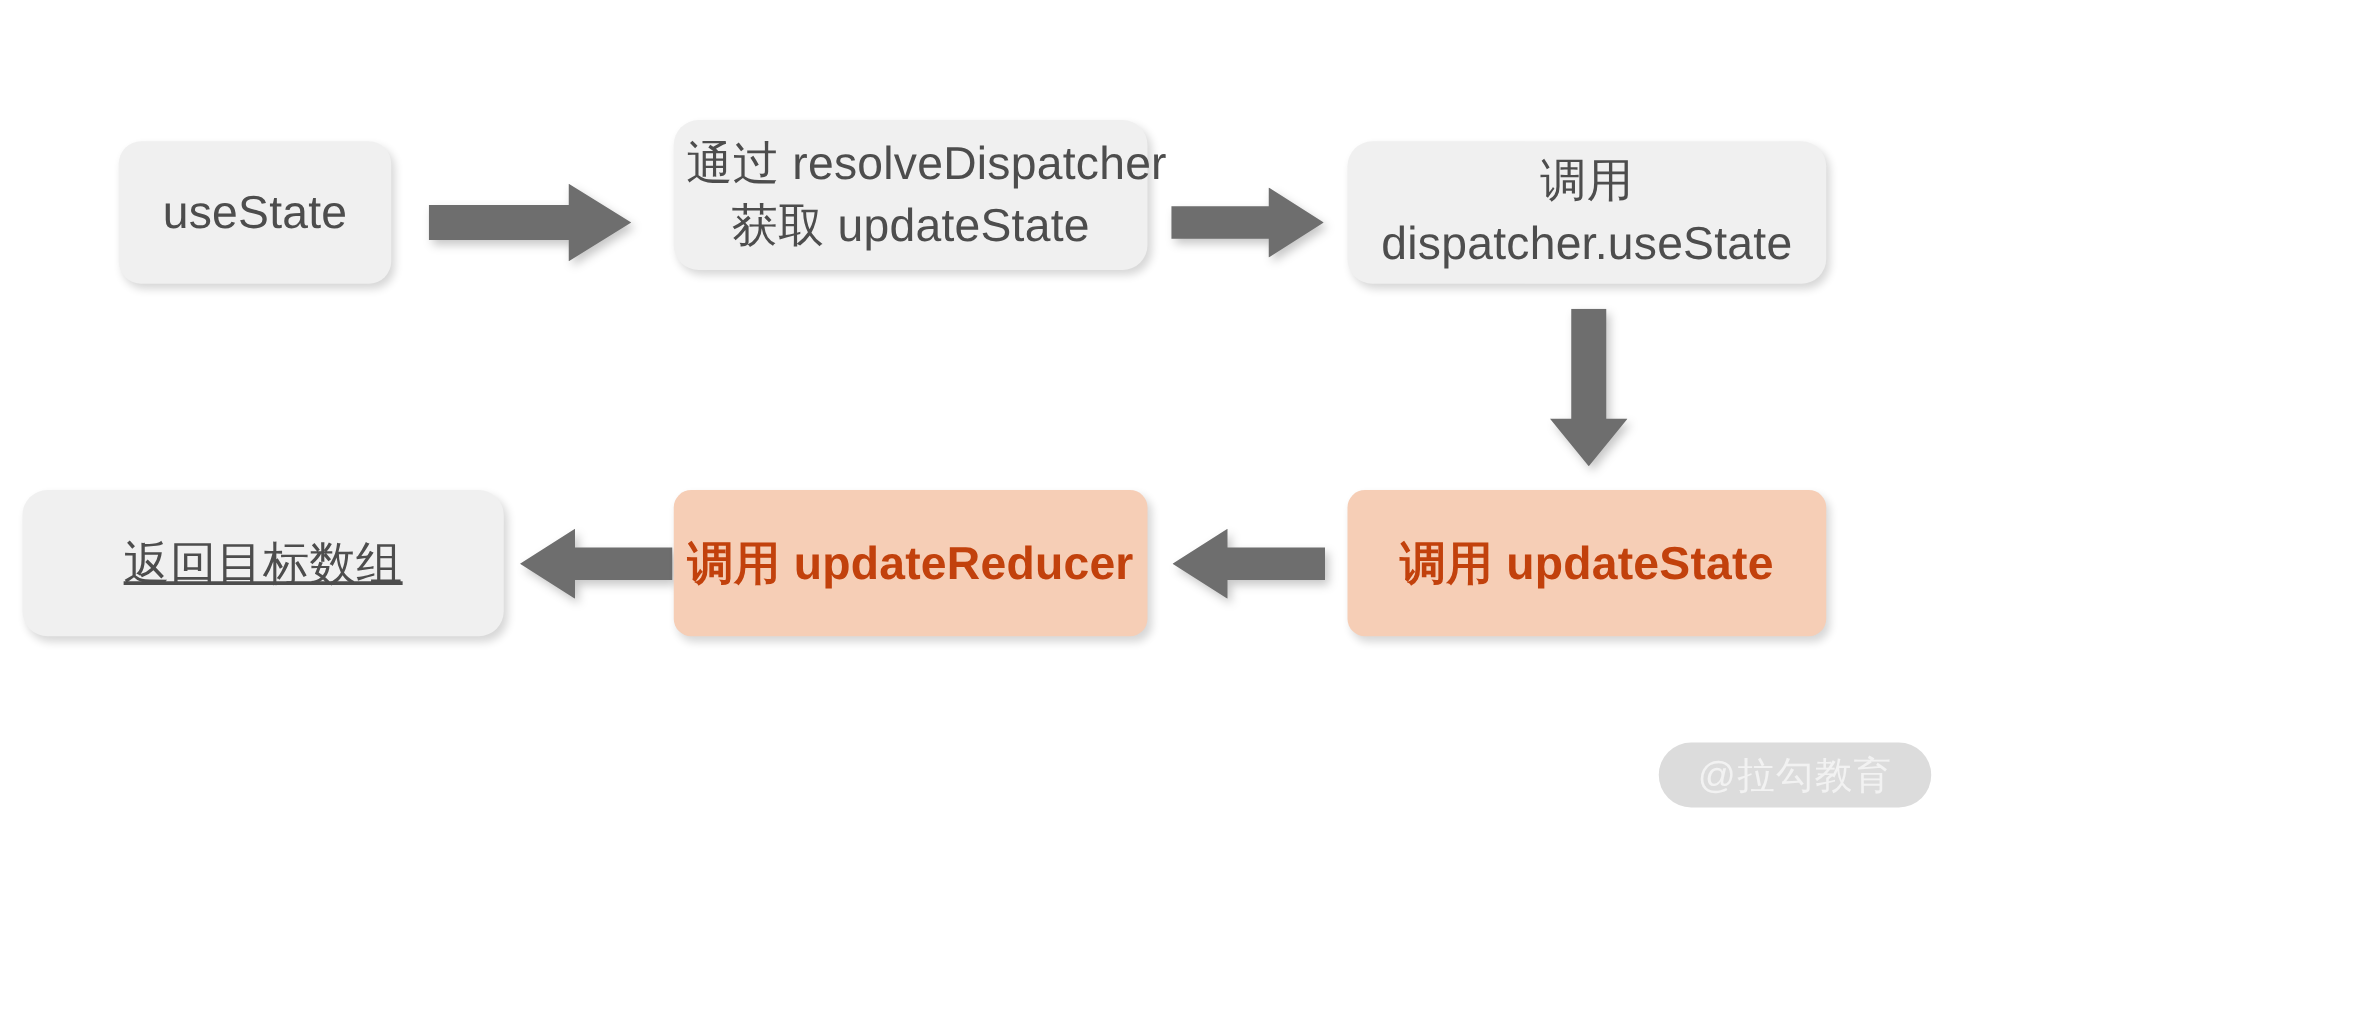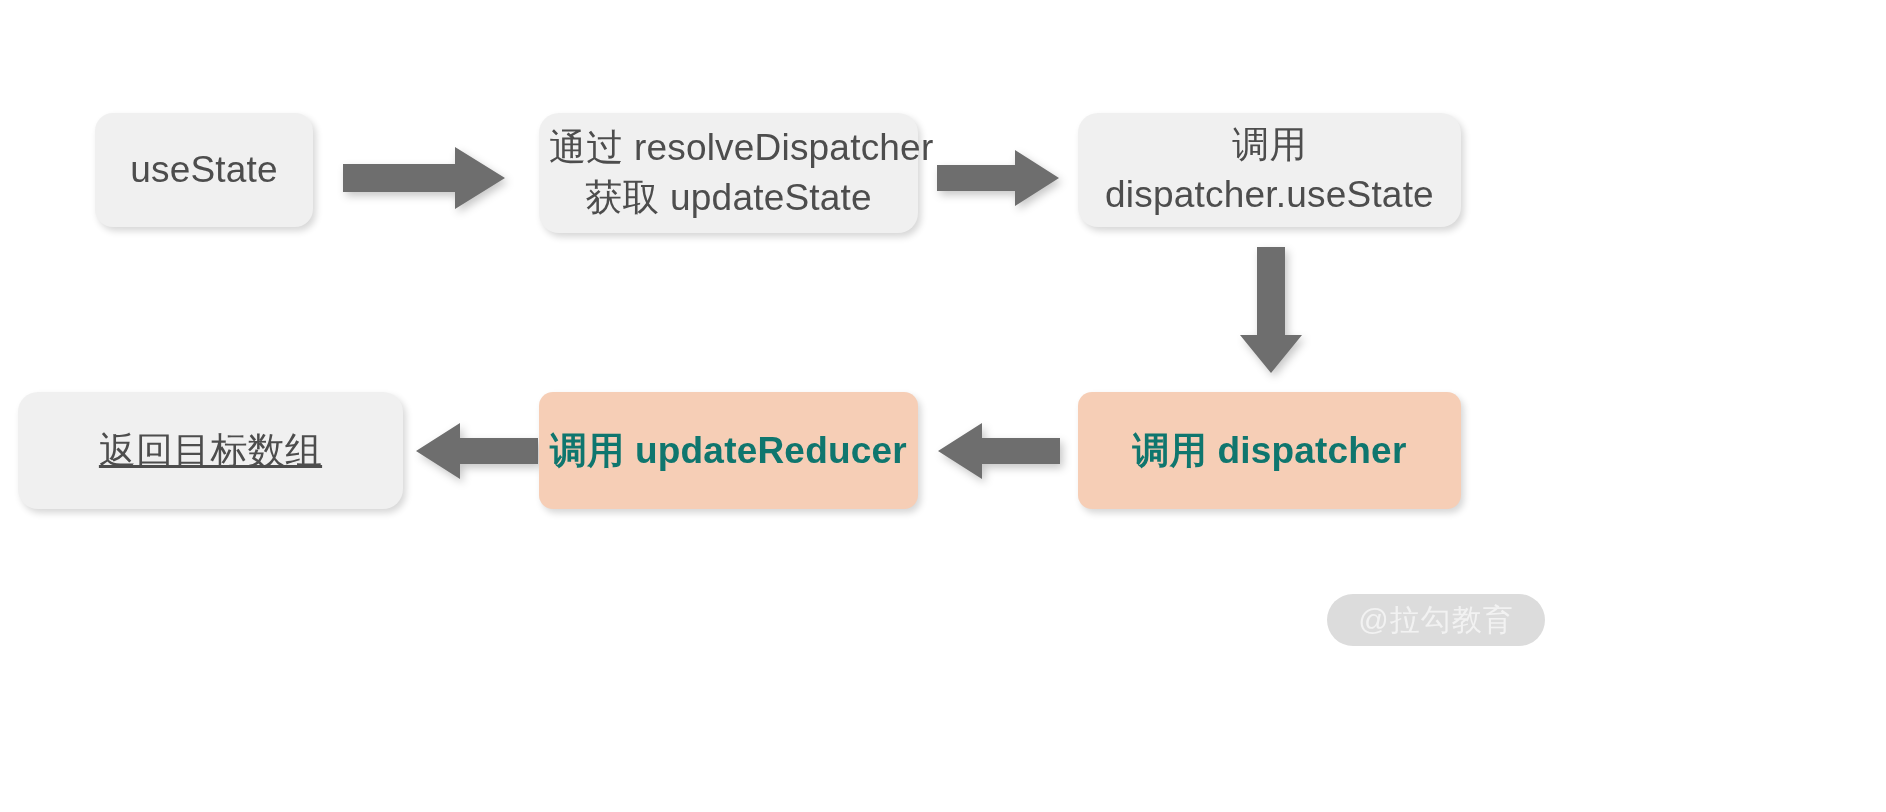--- a/index.html
+++ b/index.html
@@ -47,28 +47,28 @@
   }
 
   .node.plain {
     background: #f0f0f0;
     color: #4d4d4d;
     font-size: 37px;
     font-weight: 400;
   }
   .node.accent {
     background: #f6ceb6;
-    color: #0f766e;
+    color: #c2410c;
     font-size: 37px;
     font-weight: bold;
   }
 
   
   #node-usestate       { left: 95px;  top: 113px; width: 218px; height: 114px; }
-  #node-resolve        { left: 539px; top: 113px; width: 379px; height: 120px; border-radius: 20px; }
+  #node-resolve        { left: 539px; top: 96px; width: 379px; height: 120px; border-radius: 20px; }
   #node-dispatch-call  { left: 1078px;top: 113px; width: 383px; height: 114px; border-radius: 20px; justify-content: flex-end; }
   #node-return         { left: 18px;  top: 392px; width: 385px; height: 117px; border-radius: 20px; text-decoration: underline; }
   #node-updatereducer  { left: 539px; top: 392px; width: 379px; height: 117px; border-radius: 14px; }
   #node-updatestate    { left: 1078px;top: 392px; width: 383px; height: 117px; border-radius: 14px; }
 
   
   .arrow {
     position: absolute;
     filter: drop-shadow(3px 4px 4px rgba(0, 0, 0, 0.22));
   }
@@ -160,21 +160,21 @@
   </div>
 
   <div class="arrow" id="arrow-4">
     <svg width="122" height="56" viewBox="0 0 122 56">
       <polygon points="122,15 44,15 44,0 0,28 44,56 44,41 122,41" fill="#6e6e6e"></polygon>
     </svg>
   </div>
 
   <div class="node accent" id="node-updatestate">
     <span class="label">
-      <span class="ln">调用 dispatcher</span>
+      <span class="ln">调用 updateState</span>
     </span>
   </div>
 
   <div id="watermark">
     <span>@拉勾教育</span>
   </div>
 
 </div>
 
 </body></html>

